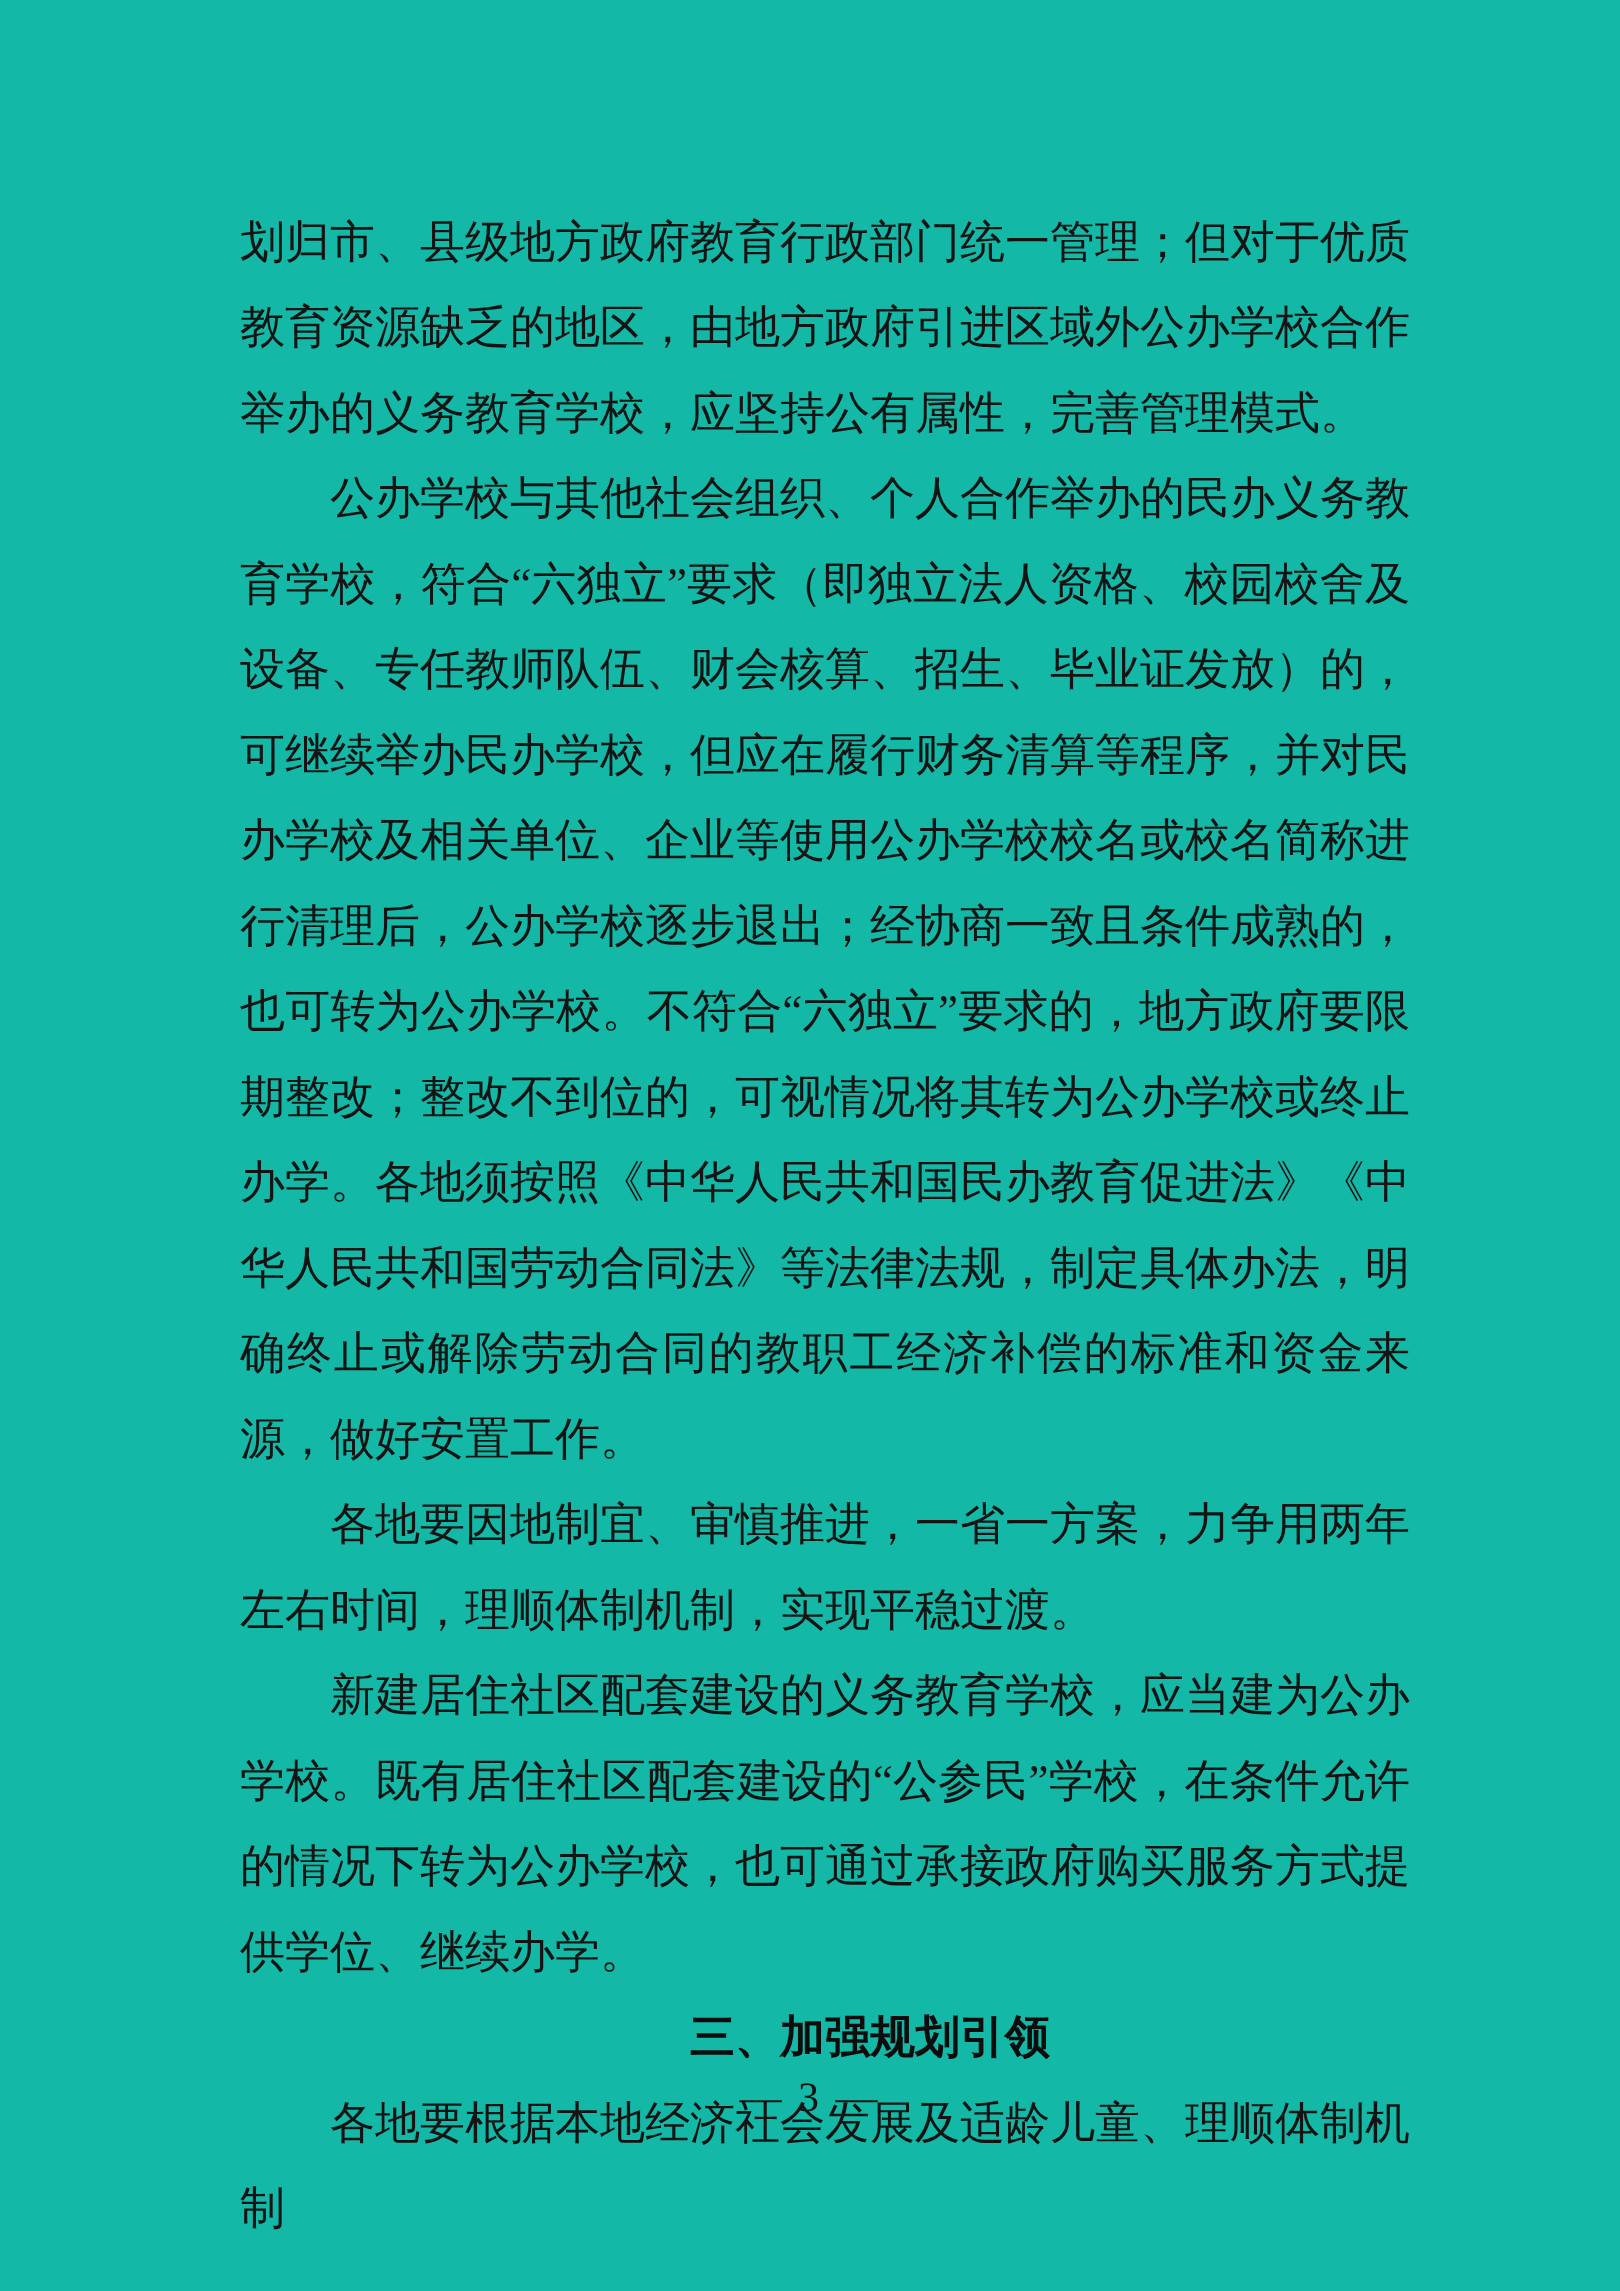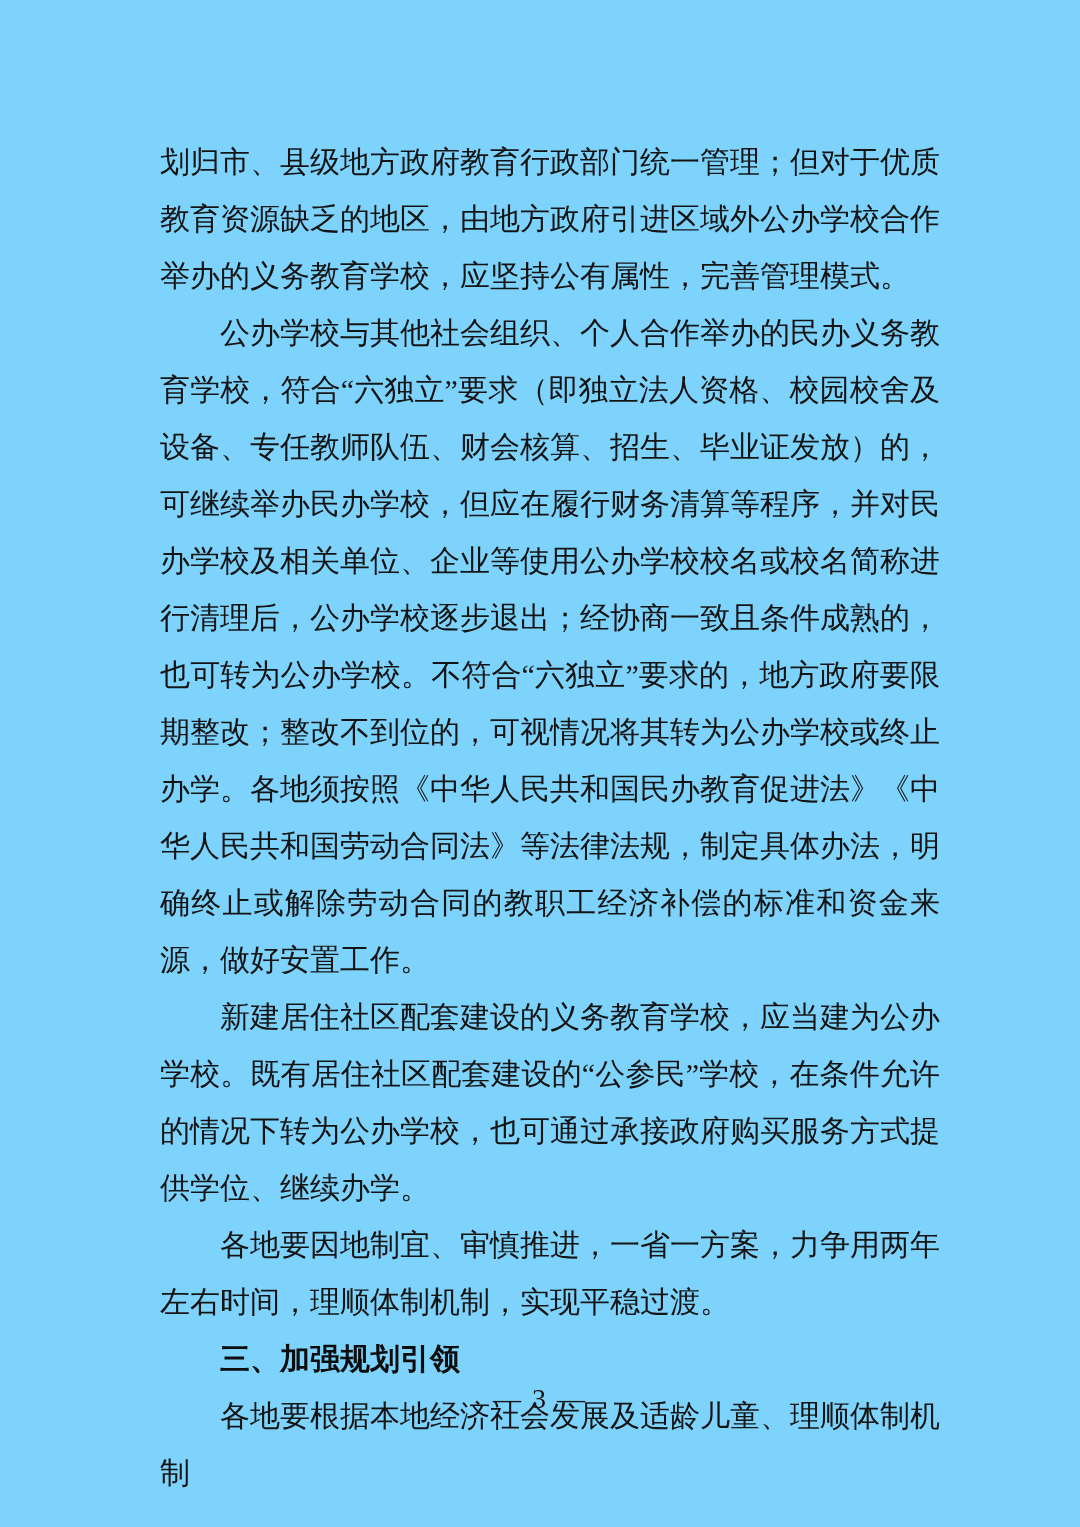--- a/index.html
+++ b/index.html
@@ -4,21 +4,21 @@
 <style>
   html, body {
     margin: 0;
     padding: 0;
     background: #ffffff;
   }
   .page {
     position: relative;
     width: 1080px;
     height: 1527px;
-    background: #7dd3fc;
+    background: #14b8a6;
     overflow: hidden;
     font-family: "Liberation Serif", "DejaVu Serif", serif;
   }
   .content {
     position: absolute;
     top: 133px;
     left: 160px;
     width: 780px;
     color: #141414;
   }
@@ -30,42 +30,42 @@
     text-indent: 2em;
     letter-spacing: 0;
     word-break: break-all;
   }
   .para.no-indent {
     text-indent: 0;
   }
   .para.heading {
     font-family: "Liberation Sans", "DejaVu Sans", sans-serif;
     font-weight: 700;
-    text-align: left;
+    text-align: center;
     color: #0d0d0d;
   }
   .footer {
     position: absolute;
     top: 1383px;
     left: 0;
     width: 1080px;
     text-align: center;
     font-size: 28px;
     color: #141414;
     letter-spacing: 2px;
   }
 </style>
 </head>
 <body>
 
 <div class="page">
   <div class="content">
     <p class="para no-indent">划归市、县级地方政府教育行政部门统一管理；但对于优质教育资源缺乏的地区，由地方政府引进区域外公办学校合作举办的义务教育学校，应坚持公有属性，完善管理模式。</p>
     <p class="para">公办学校与其他社会组织、个人合作举办的民办义务教育学校，符合“六独立”要求（即独立法人资格、校园校舍及设备、专任教师队伍、财会核算、招生、毕业证发放）的，可继续举办民办学校，但应在履行财务清算等程序，并对民办学校及相关单位、企业等使用公办学校校名或校名简称进行清理后，公办学校逐步退出；经协商一致且条件成熟的，也可转为公办学校。不符合“六独立”要求的，地方政府要限期整改；整改不到位的，可视情况将其转为公办学校或终止办学。各地须按照《中华人民共和国民办教育促进法》《中华人民共和国劳动合同法》等法律法规，制定具体办法，明确终止或解除劳动合同的教职工经济补偿的标准和资金来源，做好安置工作。</p>
+    <p class="para">各地要因地制宜、审慎推进，一省一方案，力争用两年左右时间，理顺体制机制，实现平稳过渡。</p>
     <p class="para">新建居住社区配套建设的义务教育学校，应当建为公办学校。既有居住社区配套建设的“公参民”学校，在条件允许的情况下转为公办学校，也可通过承接政府购买服务方式提供学位、继续办学。</p>
-    <p class="para">各地要因地制宜、审慎推进，一省一方案，力争用两年左右时间，理顺体制机制，实现平稳过渡。</p>
     <p class="para heading">三、加强规划引领</p>
     <p class="para">各地要根据本地经济社会发展及适龄儿童、理顺体制机制</p>
   </div>
   <div class="footer">
     <span>— 3 —</span>
   </div>
 </div>
 
 </body></html>

